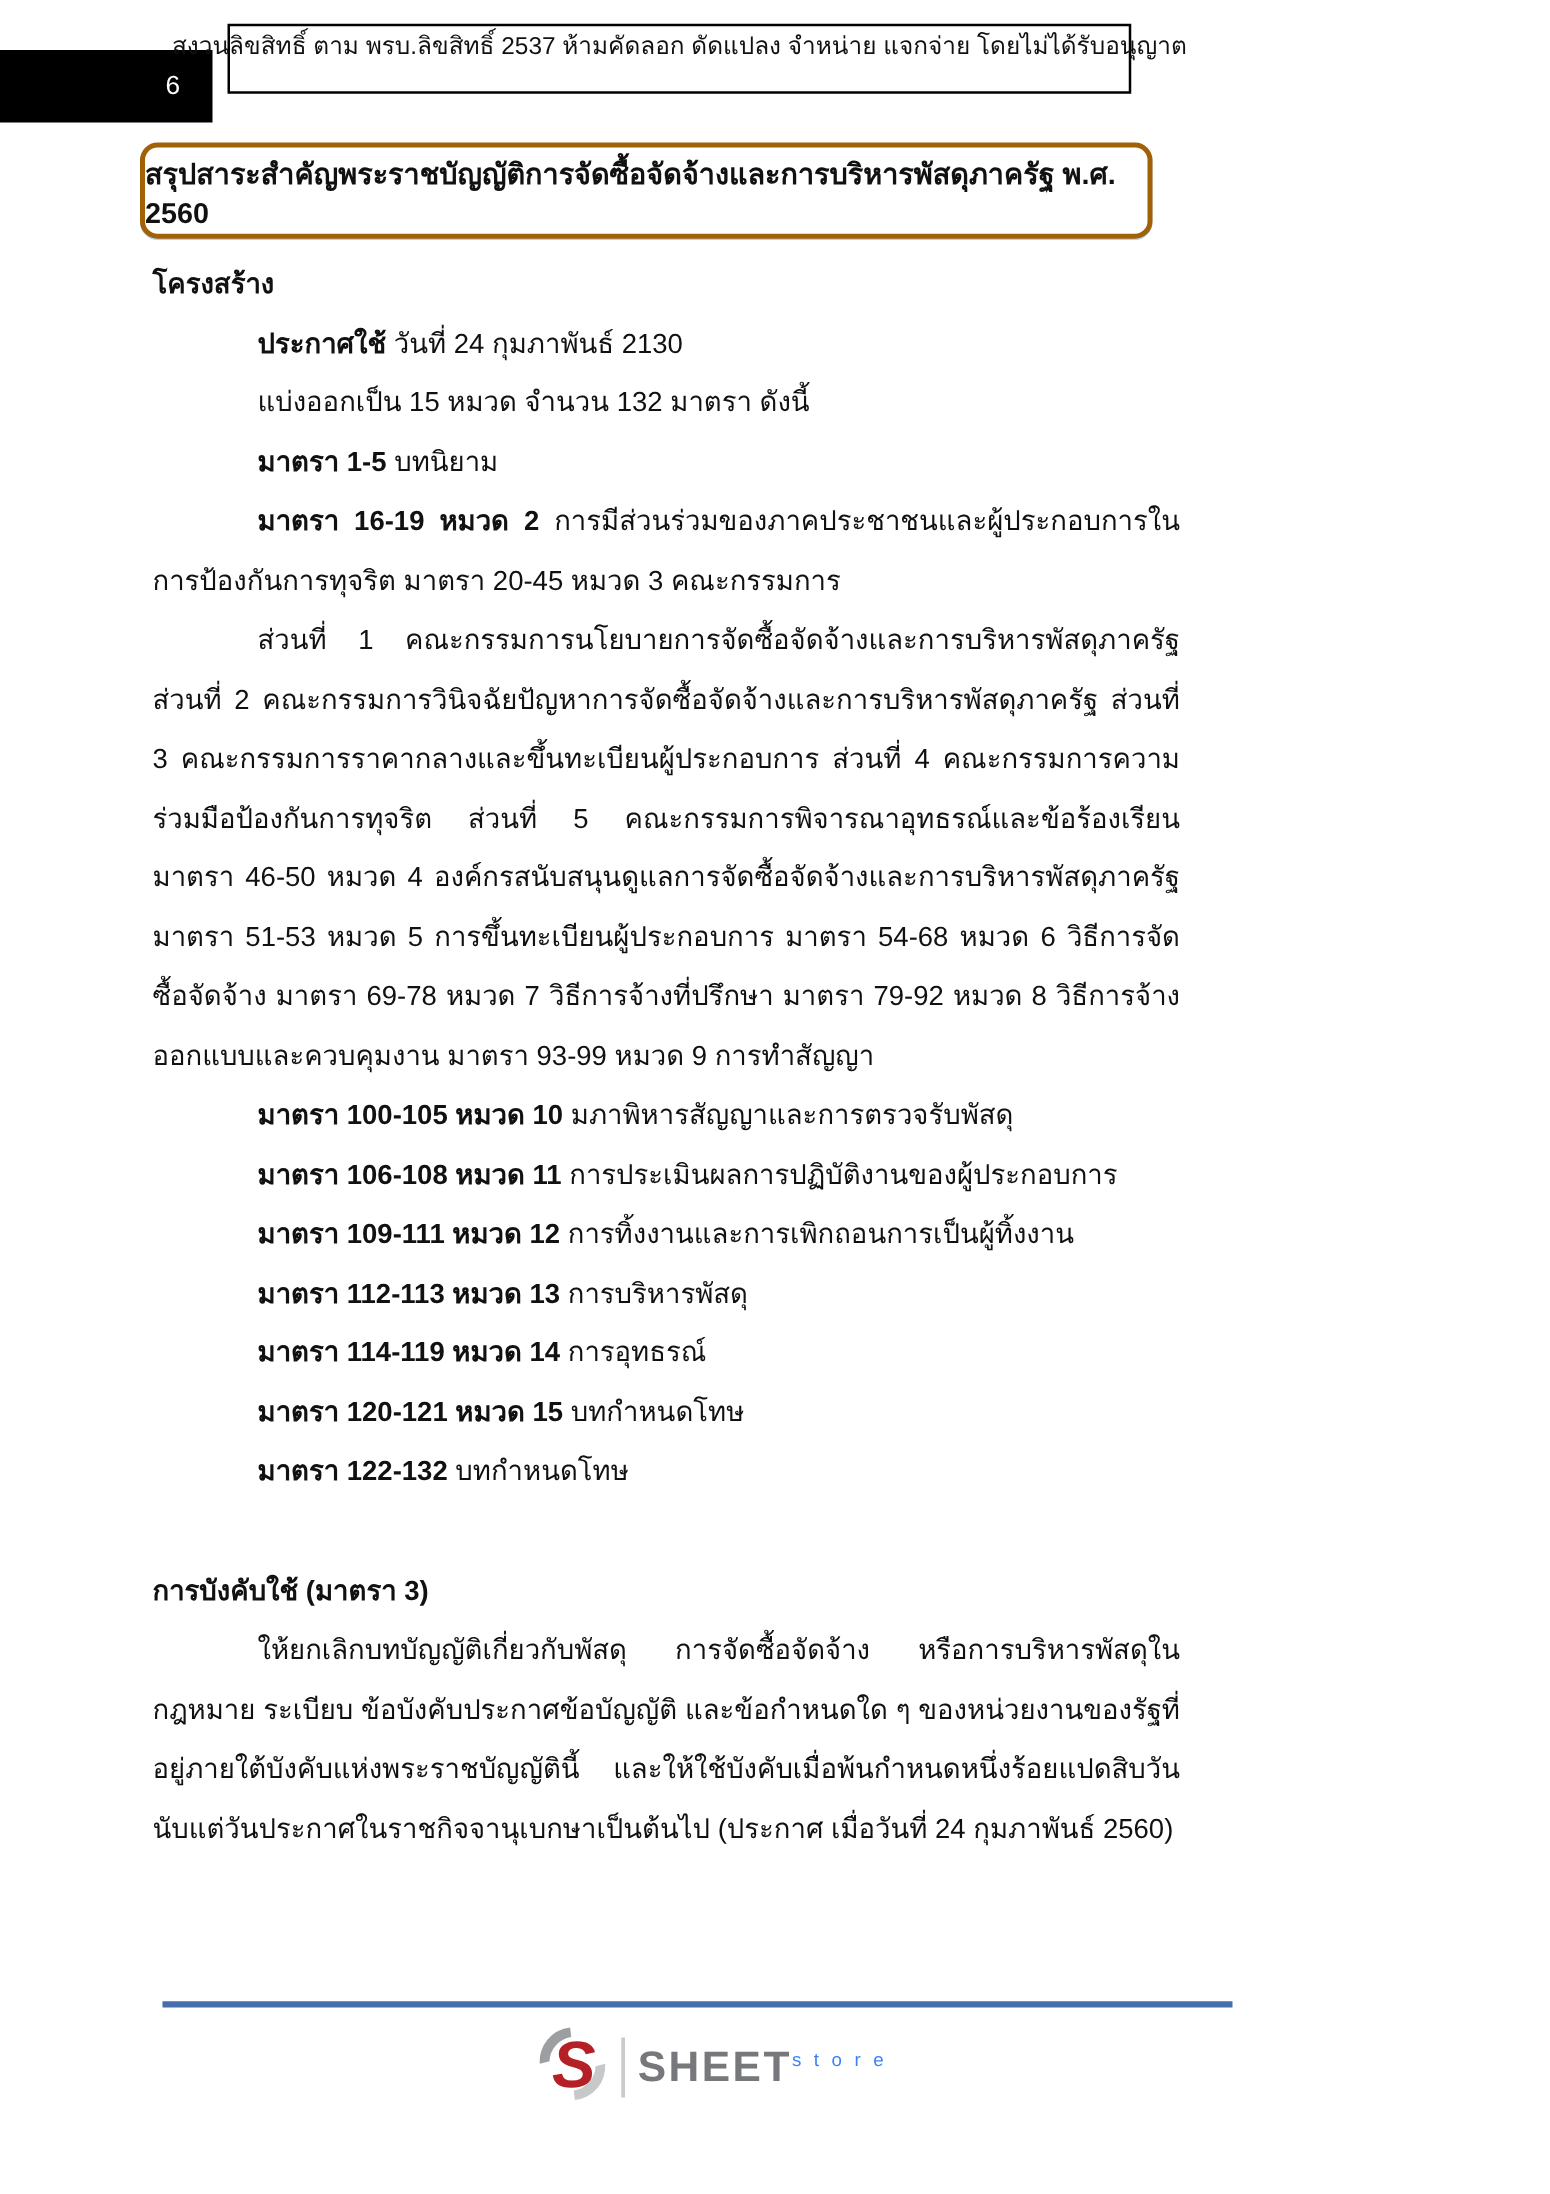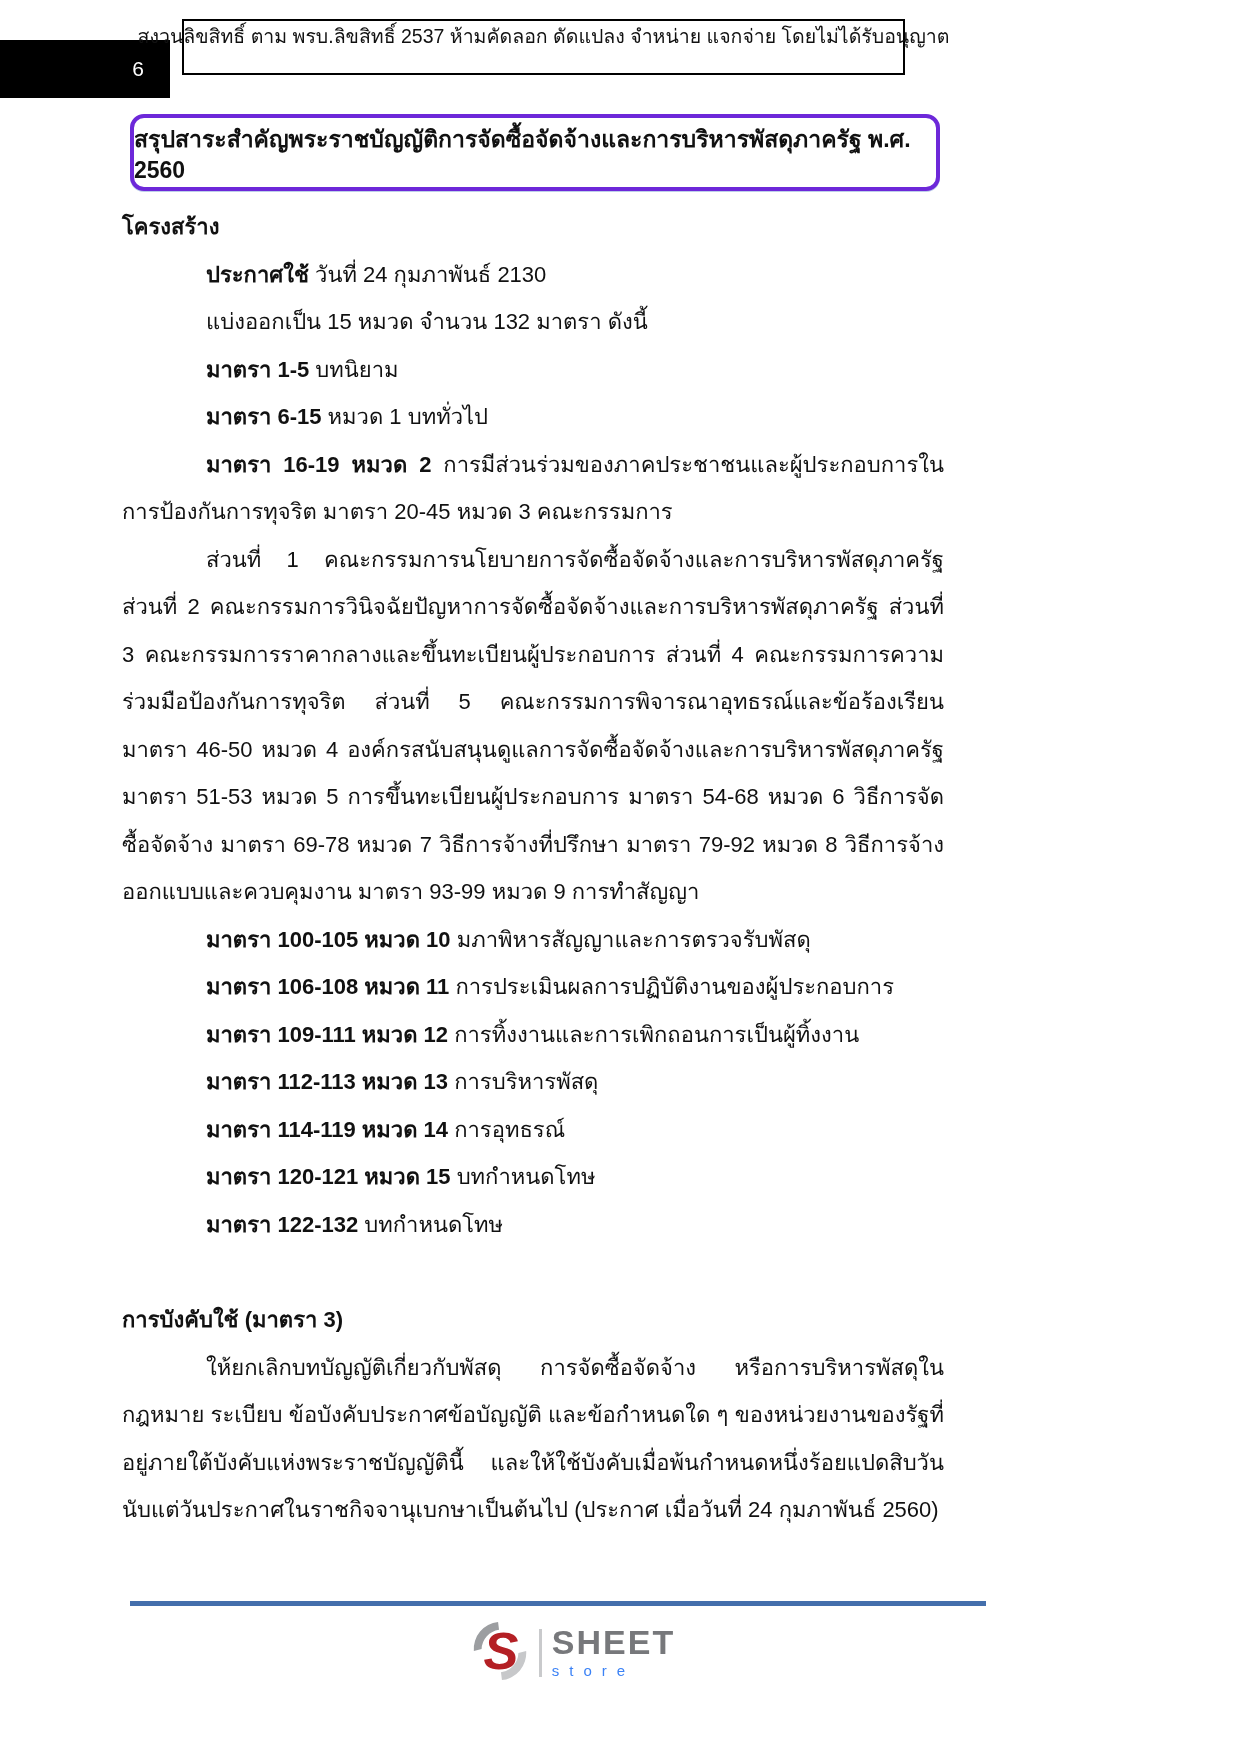--- a/index.html
+++ b/index.html
@@ -30,23 +30,23 @@
     width: 723px; height: 56px;
     border: 2px solid #000;
     display: flex; justify-content: center;
     font-size: 19.5px;
     background: #fff;
     white-space: nowrap;
   }
 
   
   .title-box {
-    position: absolute; left: 130px; top: 114px;
+    position: absolute; left: 112px; top: 114px;
     width: 810px; height: 77px;
-    border: 4px solid #6d28d9;
+    border: 4px solid #a16207;
     border-radius: 14px;
     background: #fff;
     display: flex; align-items: center; justify-content: center;
     font-weight: bold; font-size: 23px;
     box-shadow: 0 1px 0 rgba(68,114,196,.35);
   }
 
   
   .doc-body {
     position: absolute; left: 122px; top: 203px;
@@ -76,21 +76,21 @@
     display: flex; justify-content: center;
   }
   .brand-inner {
     display: flex; align-items: center;
     transform: translateX(-48px);
   }
   .brand-divider {
     width: 3px; height: 48px; background: #c9cacc;
     margin: 0 10px 0 8px;
   }
-  .brand-text { display: flex; flex-direction: column; }
+  .brand-text { display: flex; flex-direction: row; }
   .brand-name {
     font-weight: bold; font-size: 34px; line-height: 34px;
     color: #77787b; letter-spacing: 2px;
   }
   .brand-sub {
     font-size: 15px; line-height: 20px;
     color: #3b82f6; letter-spacing: 10px; margin-top: 2px;
   }
 </style>
 </head>
@@ -108,21 +108,20 @@
 
   <div class="title-box">
     <span>สรุปสาระสำคัญพระราชบัญญัติการจัดซื้อจัดจ้างและการบริหารพัสดุภาครัฐ พ.ศ. 2560</span>
   </div>
 
   <div class="doc-body">
       <div class="heading"><b>โครงสร้าง</b></div>
       <div class="para"><b>ประกาศใช้</b><span> วันที่ 24 กุมภาพันธ์ 2130</span></div>
       <div class="para"><span>แบ่งออกเป็น 15 หมวด จำนวน 132 มาตรา ดังนี้</span></div>
       <div class="para"><b>มาตรา 1-5</b><span> บทนิยาม</span></div>
-      <div class="para"><b>มาตรา 6-15</b><span> หมวด 1 บททั่วไป</span></div>
       <div class="para"><b>มาตรา 16-19 หมวด 2</b><span> การมีส่วนร่วมของภาคประชาชนและผู้ประกอบการในการป้องกันการทุจริต มาตรา 20-45 หมวด 3 คณะกรรมการ</span></div>
       <div class="para"><span>ส่วนที่ 1 คณะกรรมการนโยบายการจัดซื้อจัดจ้างและการบริหารพัสดุภาครัฐ ส่วนที่ 2 คณะกรรมการวินิจฉัยปัญหาการจัดซื้อจัดจ้างและการบริหารพัสดุภาครัฐ ส่วนที่ 3 คณะกรรมการราคากลางและขึ้นทะเบียนผู้ประกอบการ ส่วนที่ 4 คณะกรรมการความร่วมมือป้องกันการทุจริต ส่วนที่ 5 คณะกรรมการพิจารณาอุทธรณ์และข้อร้องเรียน มาตรา 46-50 หมวด 4 องค์กรสนับสนุนดูแลการจัดซื้อจัดจ้างและการบริหารพัสดุภาครัฐ มาตรา 51-53 หมวด 5 การขึ้นทะเบียนผู้ประกอบการ มาตรา 54-68 หมวด 6 วิธีการจัดซื้อจัดจ้าง มาตรา 69-78 หมวด 7 วิธีการจ้างที่ปรึกษา มาตรา 79-92 หมวด 8 วิธีการจ้างออกแบบและควบคุมงาน มาตรา 93-99 หมวด 9 การทำสัญญา</span></div>
       <div class="para"><b>มาตรา 100-105 หมวด 10</b><span> มภาพิหารสัญญาและการตรวจรับพัสดุ</span></div>
       <div class="para"><b>มาตรา 106-108 หมวด 11</b><span> การประเมินผลการปฏิบัติงานของผู้ประกอบการ</span></div>
       <div class="para"><b>มาตรา 109-111 หมวด 12</b><span> การทิ้งงานและการเพิกถอนการเป็นผู้ทิ้งงาน</span></div>
       <div class="para"><b>มาตรา 112-113 หมวด 13</b><span> การบริหารพัสดุ</span></div>
       <div class="para"><b>มาตรา 114-119 หมวด 14</b><span> การอุทธรณ์</span></div>
       <div class="para"><b>มาตรา 120-121 หมวด 15</b><span> บทกำหนดโทษ</span></div>
       <div class="para"><b>มาตรา 122-132</b><span> บทกำหนดโทษ</span></div>
       <div class="heading space-before"><b>การบังคับใช้ (มาตรา 3)</b></div>

